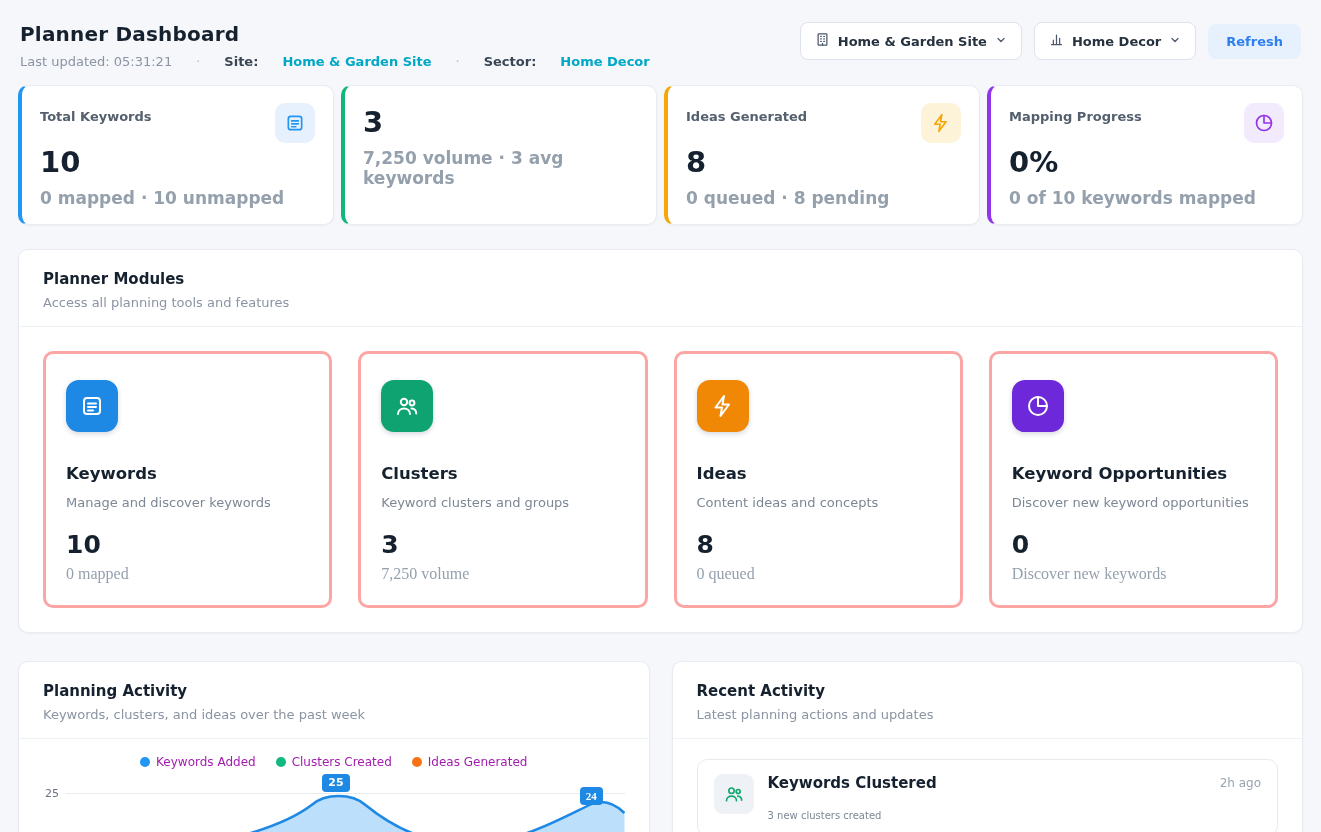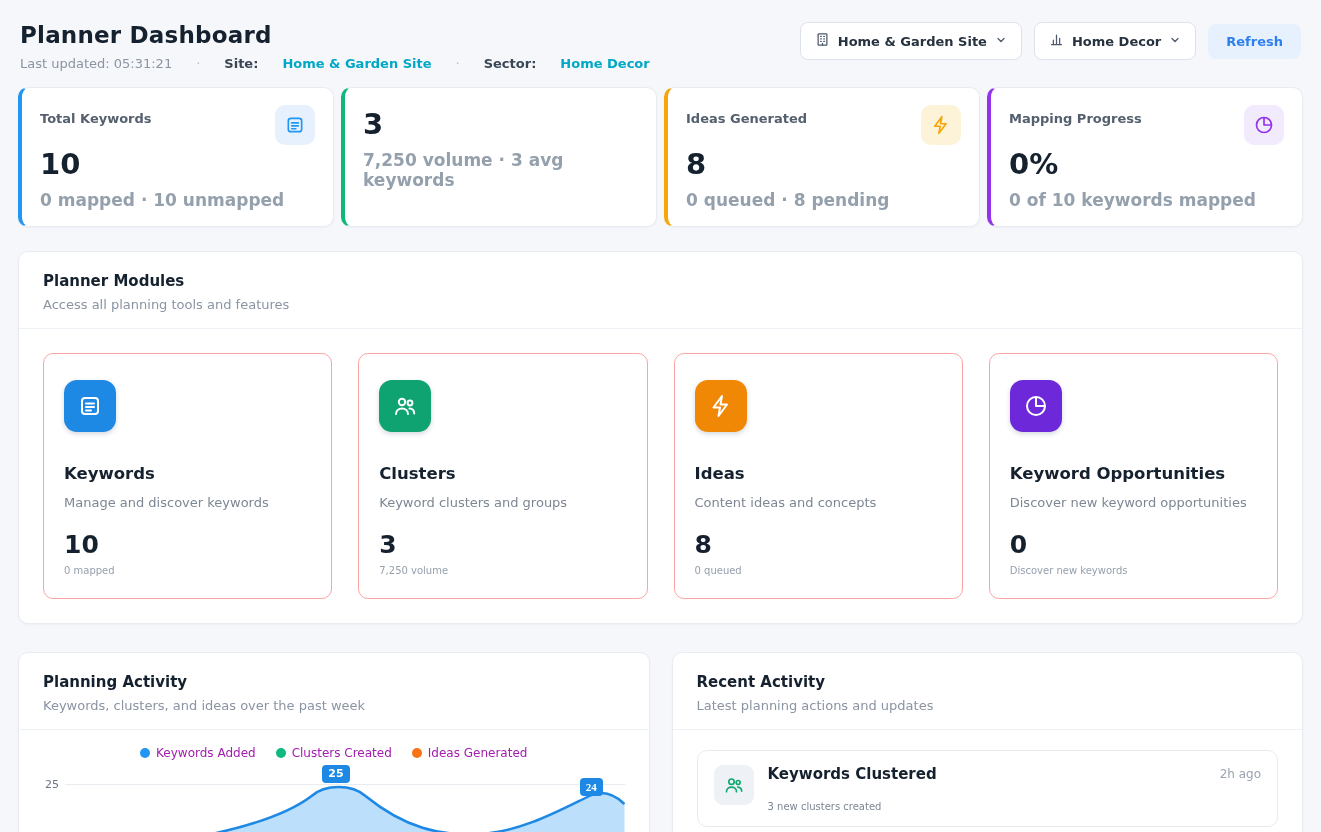--- a/index.html
+++ b/index.html
@@ -5,21 +5,21 @@
   * { margin:0; padding:0; box-sizing:border-box; }
   html,body { width:1321px; height:832px; }
   body {
     font-family:"DejaVu Sans","Liberation Sans",sans-serif;
     background:#f5f7fa; color:#1b2733; overflow:hidden;
   }
   .page { width:1321px; height:832px; overflow:hidden; padding:22px 18px 0; }
 
   
   .header { display:flex; justify-content:space-between; align-items:flex-start; padding:0 2px; }
-  .page-title { font-size:23px; font-weight:700; color:#15212e; letter-spacing:.2px; }
+  .page-title { font-size:20px; font-weight:700; color:#15212e; letter-spacing:.2px; }
   .meta { margin-top:8px; font-size:13px; color:#8b94a3; display:flex; gap:24px; align-items:center; flex-wrap:wrap; }
   .meta .lbl { color:#3a4654; font-weight:700; }
   .meta a { color:#00a8c6; text-decoration:none; font-weight:600; cursor:pointer; }
   .meta .dot { color:#b7bec9; }
   .header-actions { display:flex; gap:12px; align-items:center; }
   .dropdown-btn {
     display:flex; align-items:center; gap:8px; background:#fff; border:1px solid #dde3ea;
     border-radius:8px; padding:9px 14px; font-size:13px; font-weight:600; color:#27323f;
     cursor:pointer; font-family:inherit;
   }
@@ -43,27 +43,27 @@
   .stat-detail { font-size:17px; color:#95a0ad; margin-top:9px;font-weight:bold; }
 
   
   .panel { background:#fff; border:1px solid #e8ecf1; border-radius:10px; box-shadow:0 1px 2px rgba(20,40,70,.04); }
   .modules-panel { margin-top:24px; }
   .panel-header { padding:20px 24px 16px; border-bottom:1px solid #eef1f5; }
   .panel-title { font-size:15px; font-weight:700; color:#15212e; }
   .panel-sub { font-size:13px; color:#8b94a3; margin-top:7px; }
 
   .modules-grid { display:grid; grid-template-columns:repeat(4,1fr); gap:26px; padding:24px; }
-  .module-card { border:1px solid #fca5a5; border-radius:10px; padding:26px 20px 22px; cursor:pointer; background:#fff; }
+  .module-card { border:3px solid #fca5a5; border-radius:10px; padding:26px 20px 22px; cursor:pointer; background:#fff; }
   .module-icon { width:52px; height:52px; border-radius:13px; display:flex; align-items:center; justify-content:center; color:#fff;
                  box-shadow:0 2px 5px rgba(20,40,70,.18); }
   .module-title { font-size:16.5px; font-weight:700; color:#15212e; margin-top:32px; }
   .module-desc { font-size:13px; color:#7d8794; margin-top:12px; }
   .module-value { font-size:25px; font-weight:700; color:#15212e; margin-top:20px; }
-  .module-detail { font-size:10px; color:#95a0ad; margin-top:6px; }
+  .module-detail { font-size:16px; color:#95a0ad; margin-top:6px;font-family:Liberation Serif, serif; }
 
   
   .bottom-row { display:grid; grid-template-columns:1fr 1fr; gap:22px; margin-top:28px; }
   .legend { display:flex; justify-content:center; gap:20px; margin-top:16px; font-size:12px; color:#a21caf; align-items:center; }
   .legend-item { display:flex; align-items:center; gap:6px; }
   .legend-dot { width:10px; height:10px; border-radius:50%; }
   .chart-zone { margin:14px 24px 0 16px; display:flex; gap:6px; position:relative; }
   .y-tick { width:24px; text-align:right; font-size:11px; color:#6b7280; padding-top:4px; }
   .chart-plot { position:relative; flex:1; height:90px; }
   .gridline { position:absolute; left:0; right:0; top:10px; border-top:1px solid #e8ecf1; }

